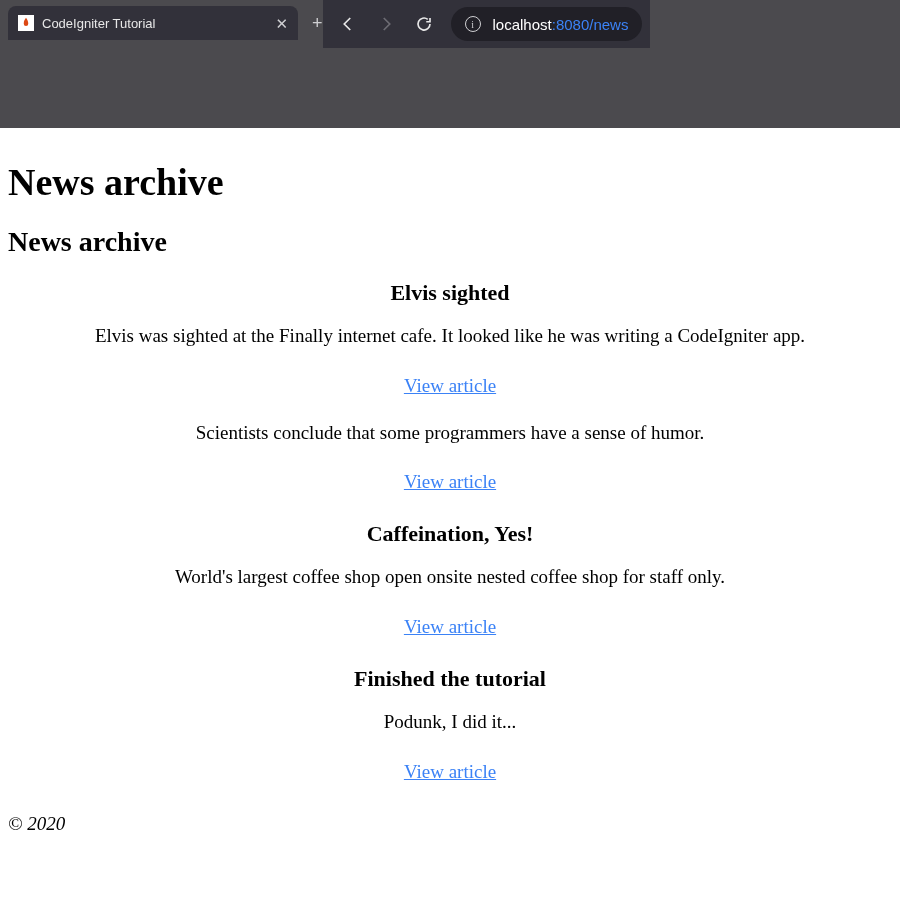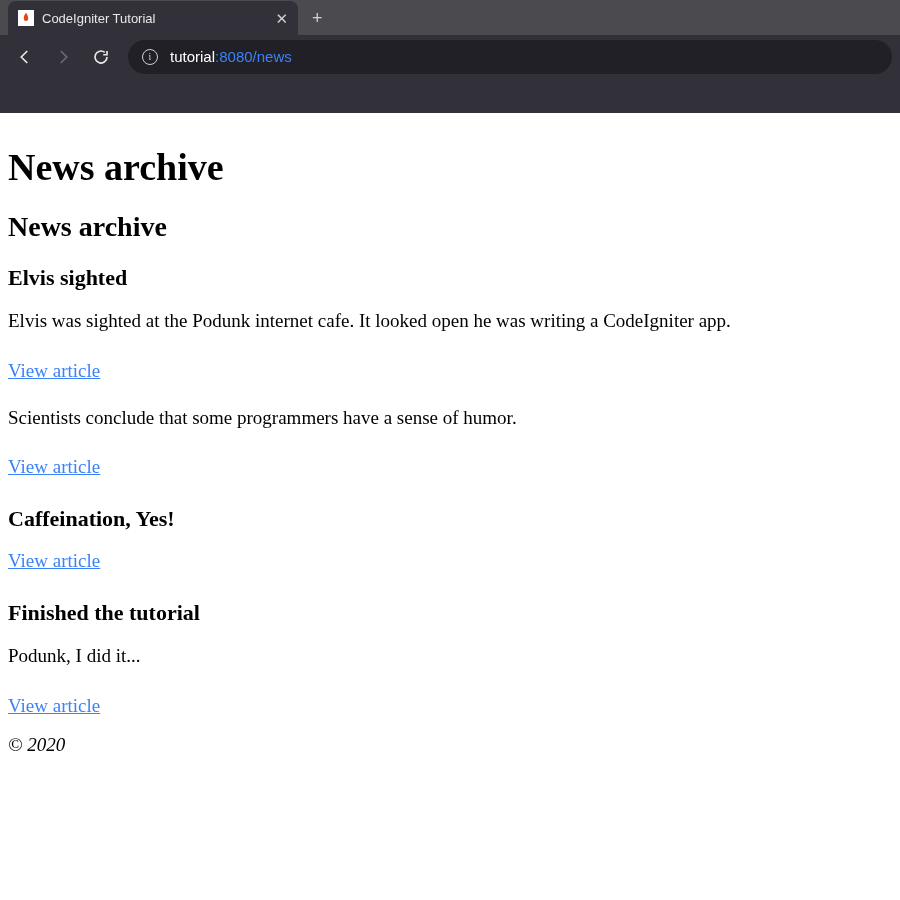--- a/index.html
+++ b/index.html
@@ -5,23 +5,23 @@
     * { box-sizing: border-box; margin: 0; padding: 0; }
     body {
       width: 900px;
       height: 900px;
       font-family: Arial, sans-serif;
       background: #fff;
       overflow: hidden;
     }
     .chrome-top {
       background: #4b4a4e;
-      height: 113px;
-      display: flex;
-      flex-direction: column;
+      height: 128px;
+      display: flex;
+      flex-direction: row;
     }
     .tab-strip {
       height: 40px;
       display: flex;
       align-items: flex-end;
       padding-left: 8px;
     }
     .tab {
       background: #32313a;
       height: 34px;
@@ -138,23 +138,23 @@
     .page-content a {
       color: #3b82f6;
       text-decoration: underline;
       font-size: 19px;
       display: inline-block;
       margin: 8px 0 6px 0;
     }
     .page-content .footer {
       font-style: italic;
       font-size: 19px;
-      margin: 10px 0;
-    }
-    .article-block { margin-bottom: 4px; }
+      margin: 23px 0;
+    }
+    .article-block { margin-bottom: 4px; text-align: center; }
   </style>
 </head>
 <body>
 
 <div class="chrome-top">
   <div class="tab-strip">
     <div class="tab">
       <span class="tab-favicon">
         <svg viewBox="0 0 16 16">
             <path d="M8 1 C6 4 5 5 5 9 a3 3 0 0 0 6 0 C11 6 10 4 8 1 Z" fill="#dd4814"></path>
@@ -177,45 +177,46 @@
         </svg>
     </div>
     <div class="nav-btn">
       <svg viewBox="0 0 24 24" fill="none" stroke="currentColor" stroke-width="2.2">
           <path d="M20 12a8 8 0 1 1-3-6.2"></path>
           <path d="M20 4v5h-5"></path>
         </svg>
     </div>
     <div class="omnibox">
       <span class="omnibox-info">i</span>
-      <span class="url-host">tutorial</span>
+      <span class="url-host">localhost</span>
         <span class="url-port">:8080</span>
         <span class="url-path">/news</span>
     </div>
   </div>
   <div class="sub-bar"></div>
 </div>
 
 <div class="page-content">
   <h1>News archive</h1>
   <h2>News archive</h2>
 
   <div class="article-block">
     <h3>Elvis sighted</h3>
-    <p>Elvis was sighted at the Podunk internet cafe. It looked open he was writing a CodeIgniter app.</p>
+    <p>Elvis was sighted at the Finally internet cafe. It looked like he was writing a CodeIgniter app.</p>
     <a href="#">View article</a>
   </div>
 
   <div class="article-block">
     <p>Scientists conclude that some programmers have a sense of humor.</p>
     <a href="#">View article</a>
   </div>
 
   <div class="article-block">
     <h3>Caffeination, Yes!</h3>
+    <p>World's largest coffee shop open onsite nested coffee shop for staff only.</p>
     <a href="#">View article</a>
   </div>
 
   <div class="article-block">
     <h3>Finished the tutorial</h3>
     <p>Podunk, I did it...</p>
     <a href="#">View article</a>
   </div>
 
   <p class="footer">© 2020</p>

